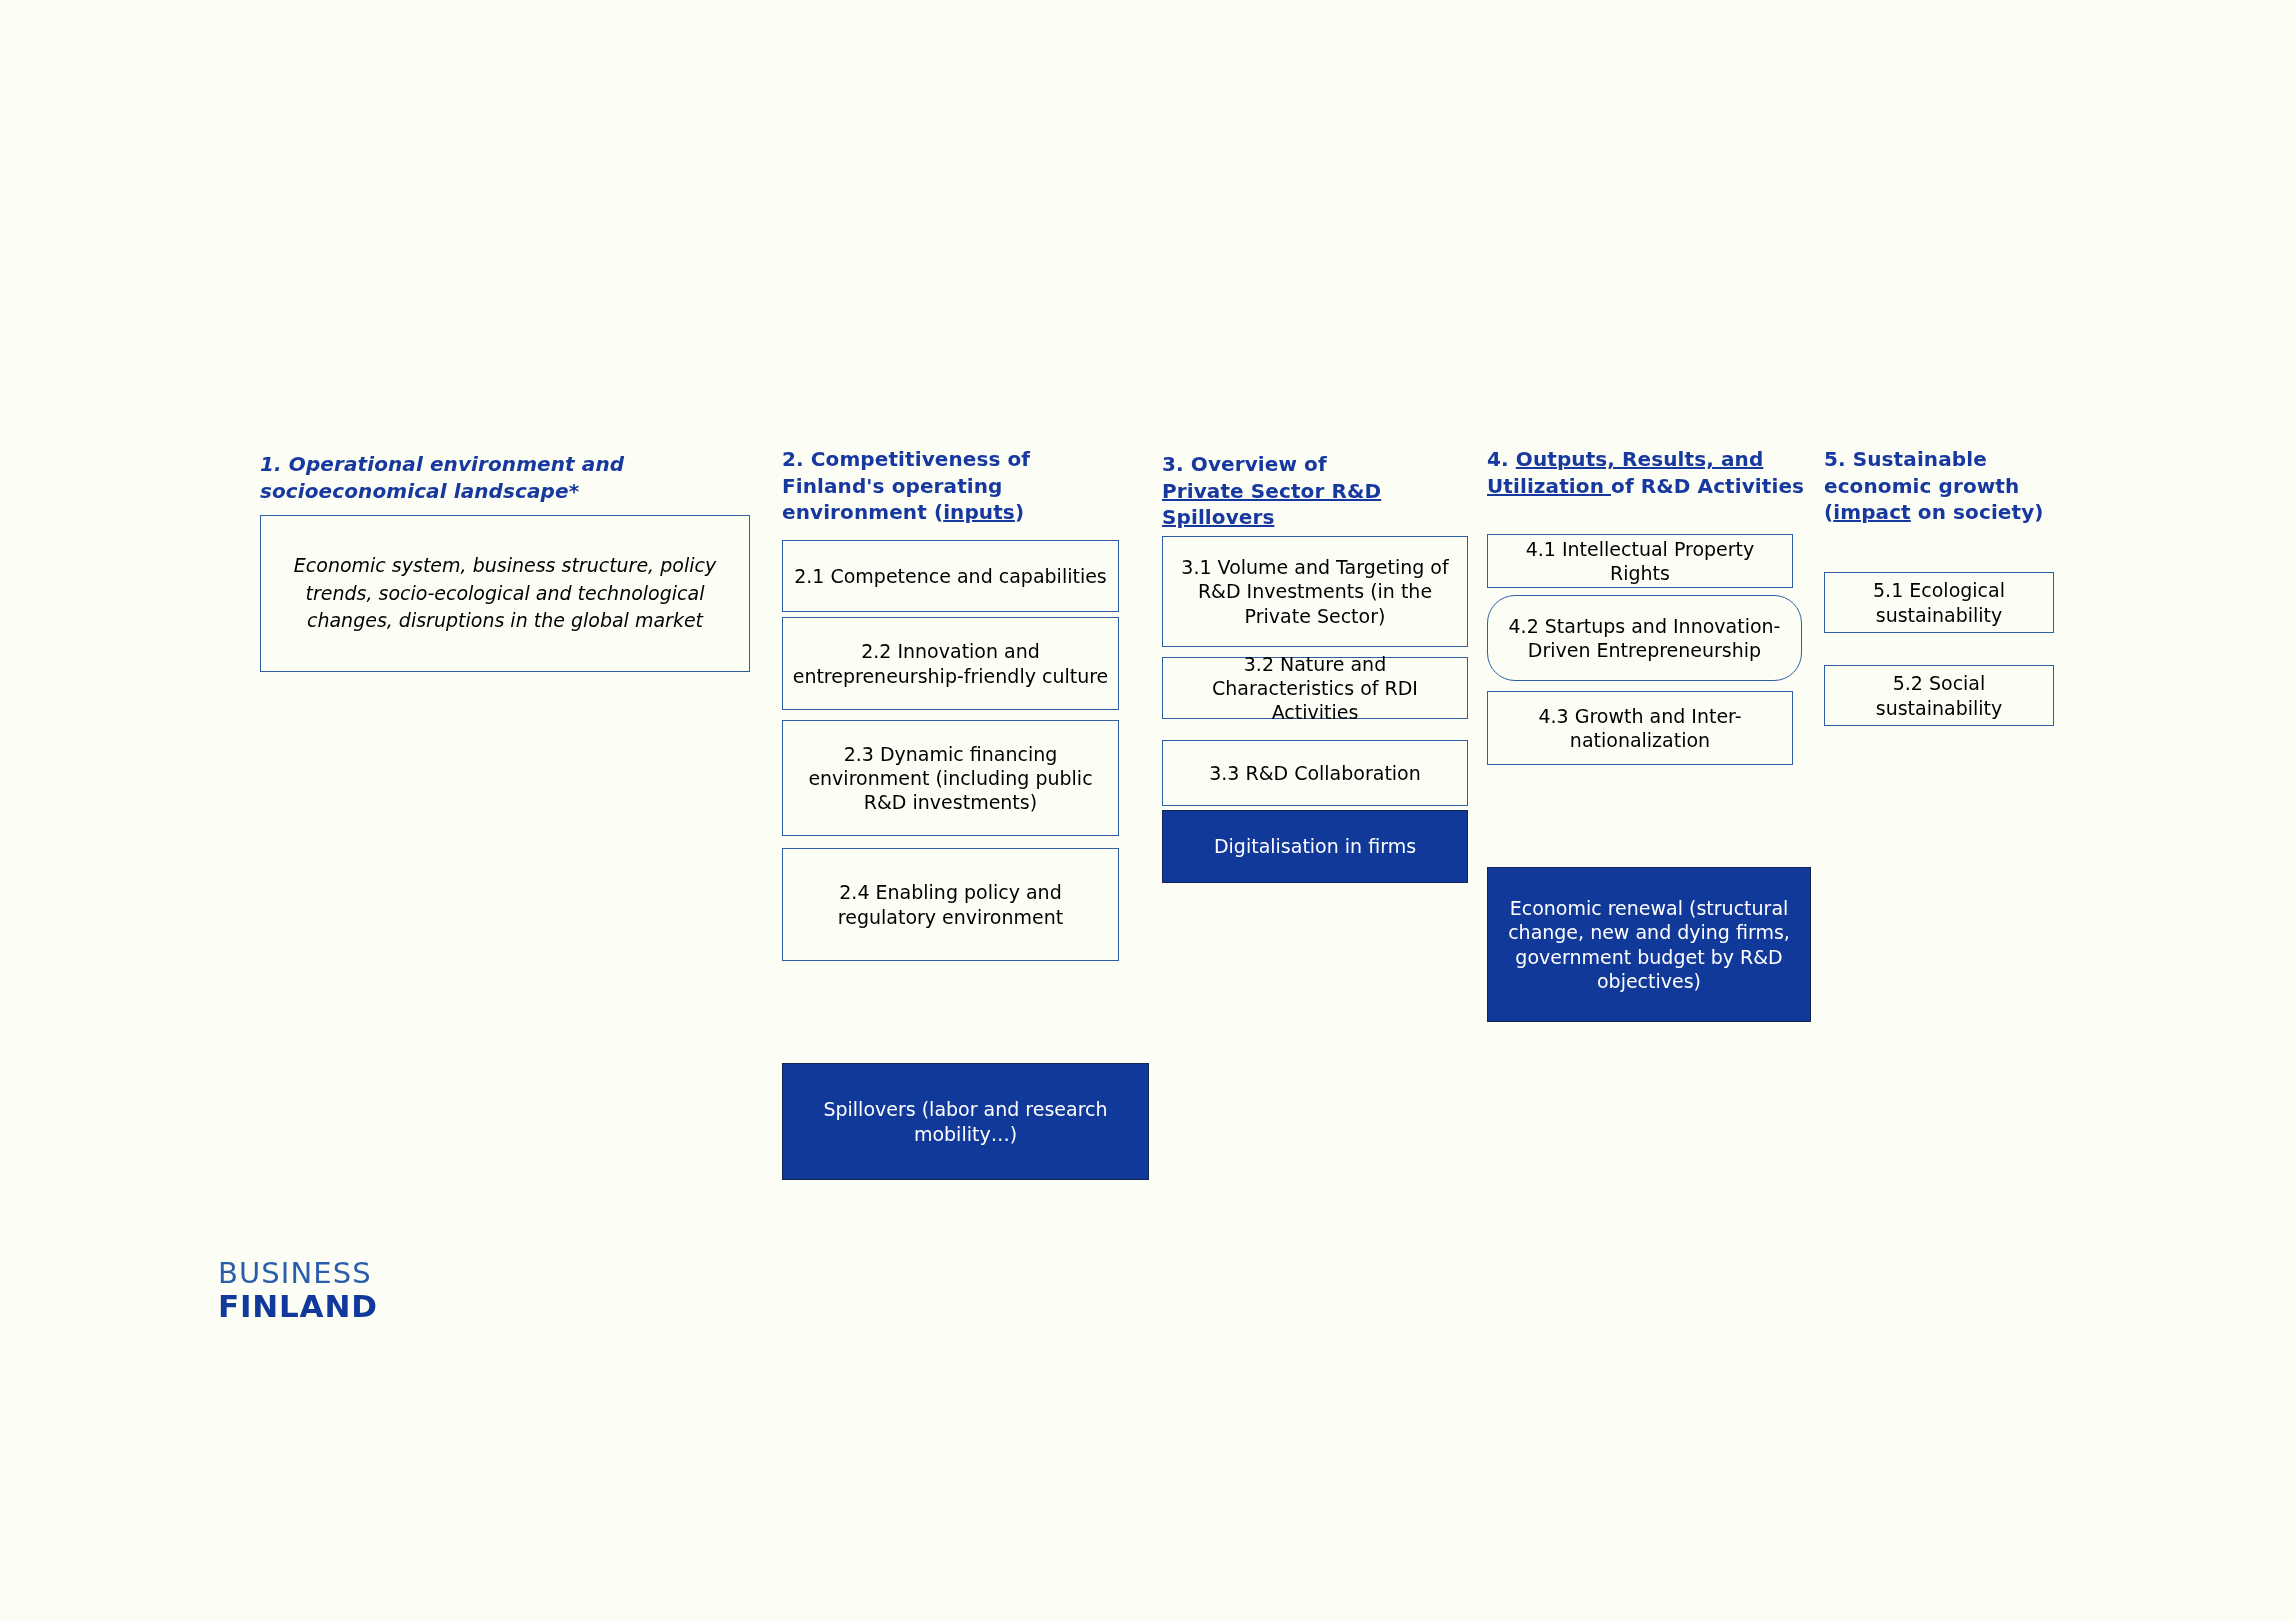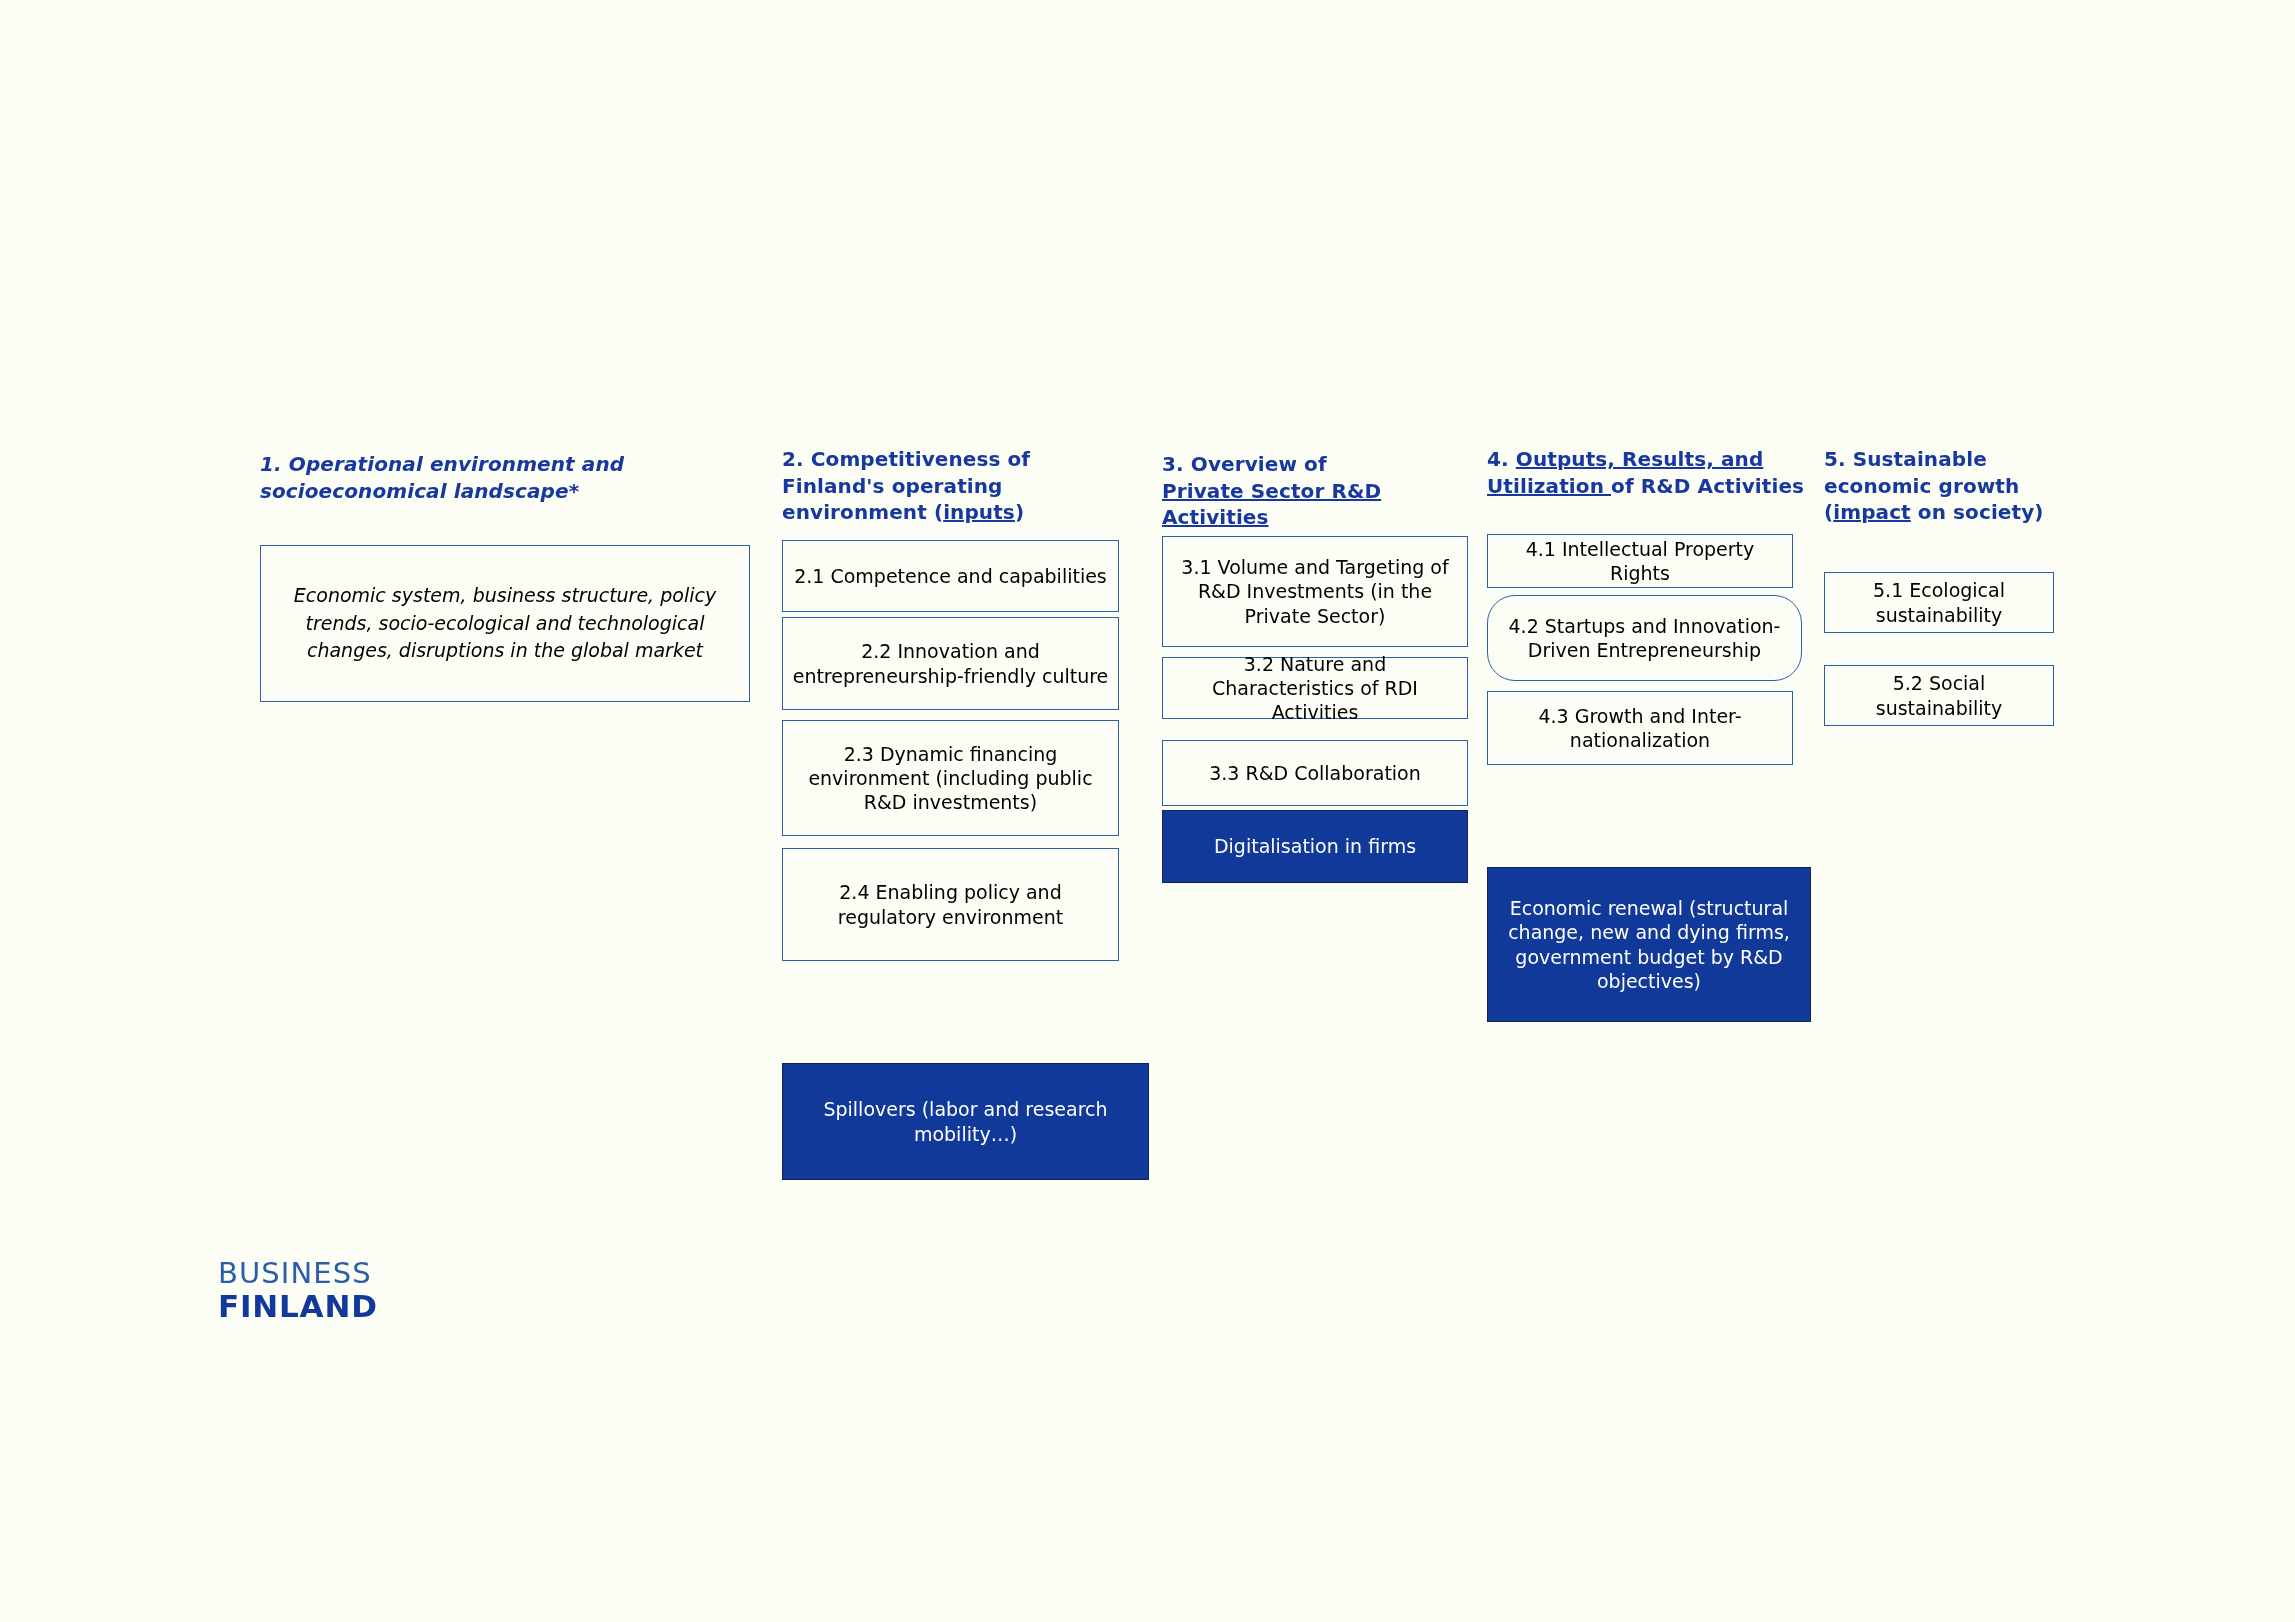--- a/index.html
+++ b/index.html
@@ -92,21 +92,21 @@
   }
 </style>
 </head>
 <body>
 
 <div class="canvas">
 
   <div class="col" style="left:260px; top:451px; width:490px;">
     <div class="col-head italic"><span>1. Operational environment and</span><br><span>socioeconomical landscape*</span></div>
   </div>
-  <div class="box italic" style="left:260px; top:545px; width:490px; height:157px;">
+  <div class="box italic" style="left:260px; top:515px; width:490px; height:157px;">
     <span class="box-text">Economic system, business structure, policy trends, socio-ecological and technological changes, disruptions in the global market</span>
   </div>
 
   <div class="col" style="left:782px; top:446px; width:344px;">
     <div class="col-head"><span>2. Competitiveness of</span><br><span>Finland's operating</span><br><span>environment (</span><span class="u">inputs</span><span>)</span></div>
   </div>
   <div class="box" style="left:782px; top:534px; width:337px; height:72px;margin-top:6px;">
     <span class="box-text">2.1 Competence and capabilities</span>
   </div>
   <div class="box" style="left:782px; top:617px; width:337px; height:93px;">
@@ -116,21 +116,21 @@
     <span class="box-text">2.3 Dynamic financing environment (including public R&amp;D investments)</span>
   </div>
   <div class="box" style="left:782px; top:848px; width:337px; height:113px;">
     <span class="box-text">2.4 Enabling policy and regulatory environment</span>
   </div>
   <div class="box filled" style="left:782px; top:1063px; width:367px; height:117px;">
     <span class="box-text">Spillovers (labor and research mobility…)</span>
   </div>
 
   <div class="col" style="left:1162px; top:451px; width:321px;">
-    <div class="col-head"><span>3. Overview of</span><br><span class="u">Private Sector R&amp;D</span><br><span class="u">Activities</span></div>
+    <div class="col-head"><span>3. Overview of</span><br><span class="u">Private Sector R&amp;D</span><br><span class="u">Spillovers</span></div>
   </div>
   <div class="box" style="left:1162px; top:536px; width:306px; height:111px;">
     <span class="box-text">3.1 Volume and Targeting of R&amp;D Investments (in the Private Sector)</span>
   </div>
   <div class="box" style="left:1162px; top:657px; width:306px; height:62px;">
     <span class="box-text">3.2 Nature and Characteristics of RDI Activities</span>
   </div>
   <div class="box" style="left:1162px; top:740px; width:306px; height:66px;">
     <span class="box-text">3.3 R&amp;D Collaboration</span>
   </div>

